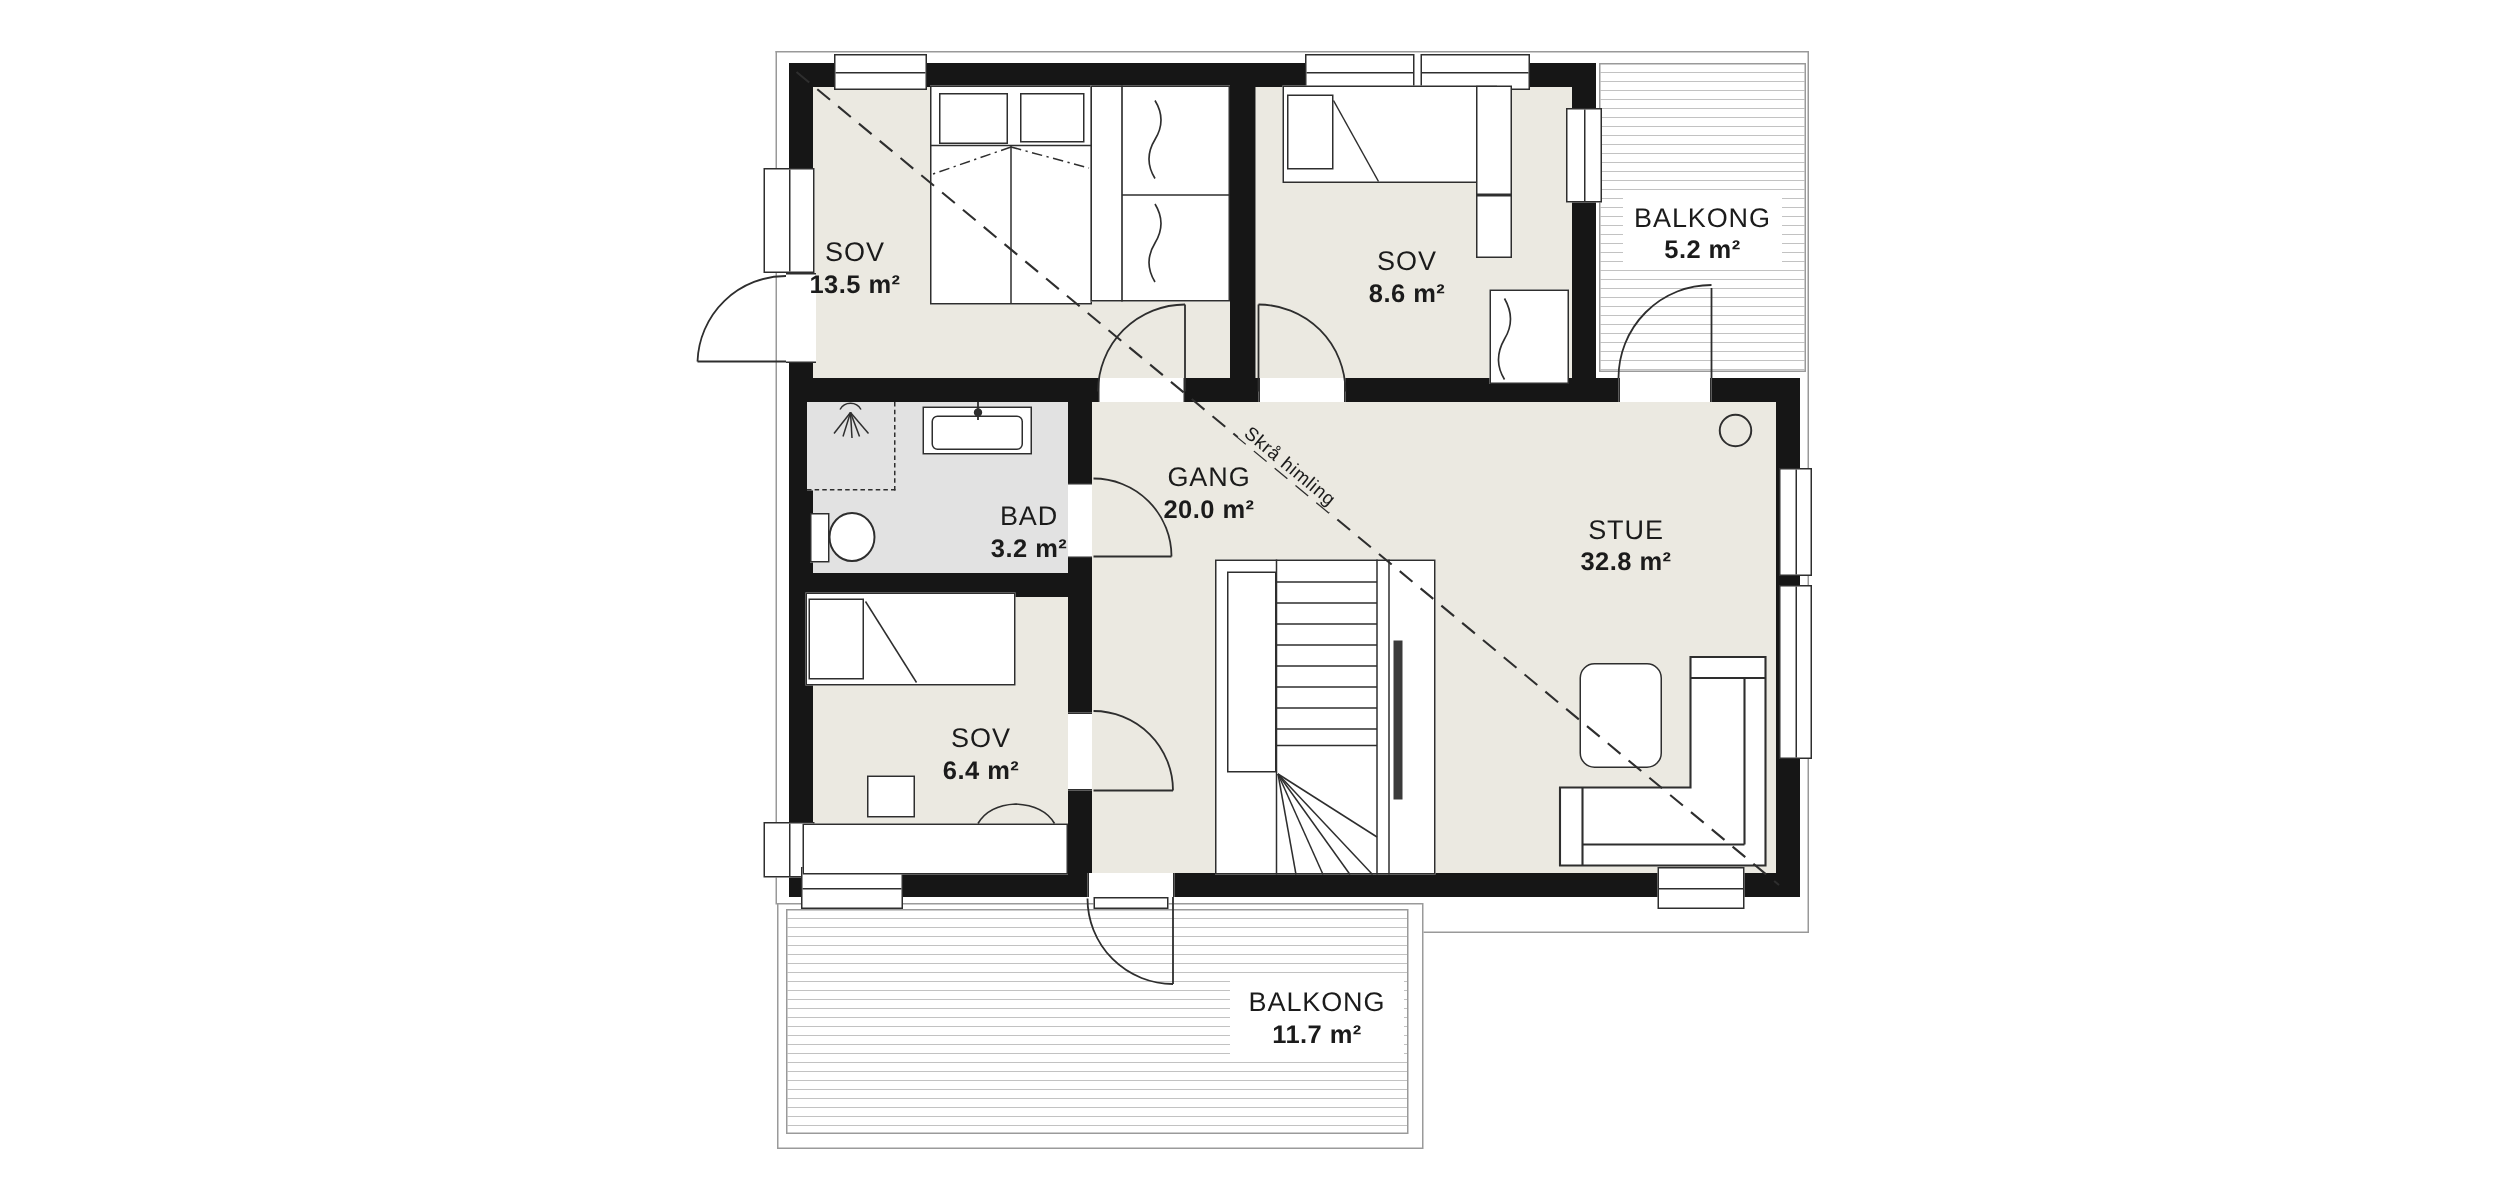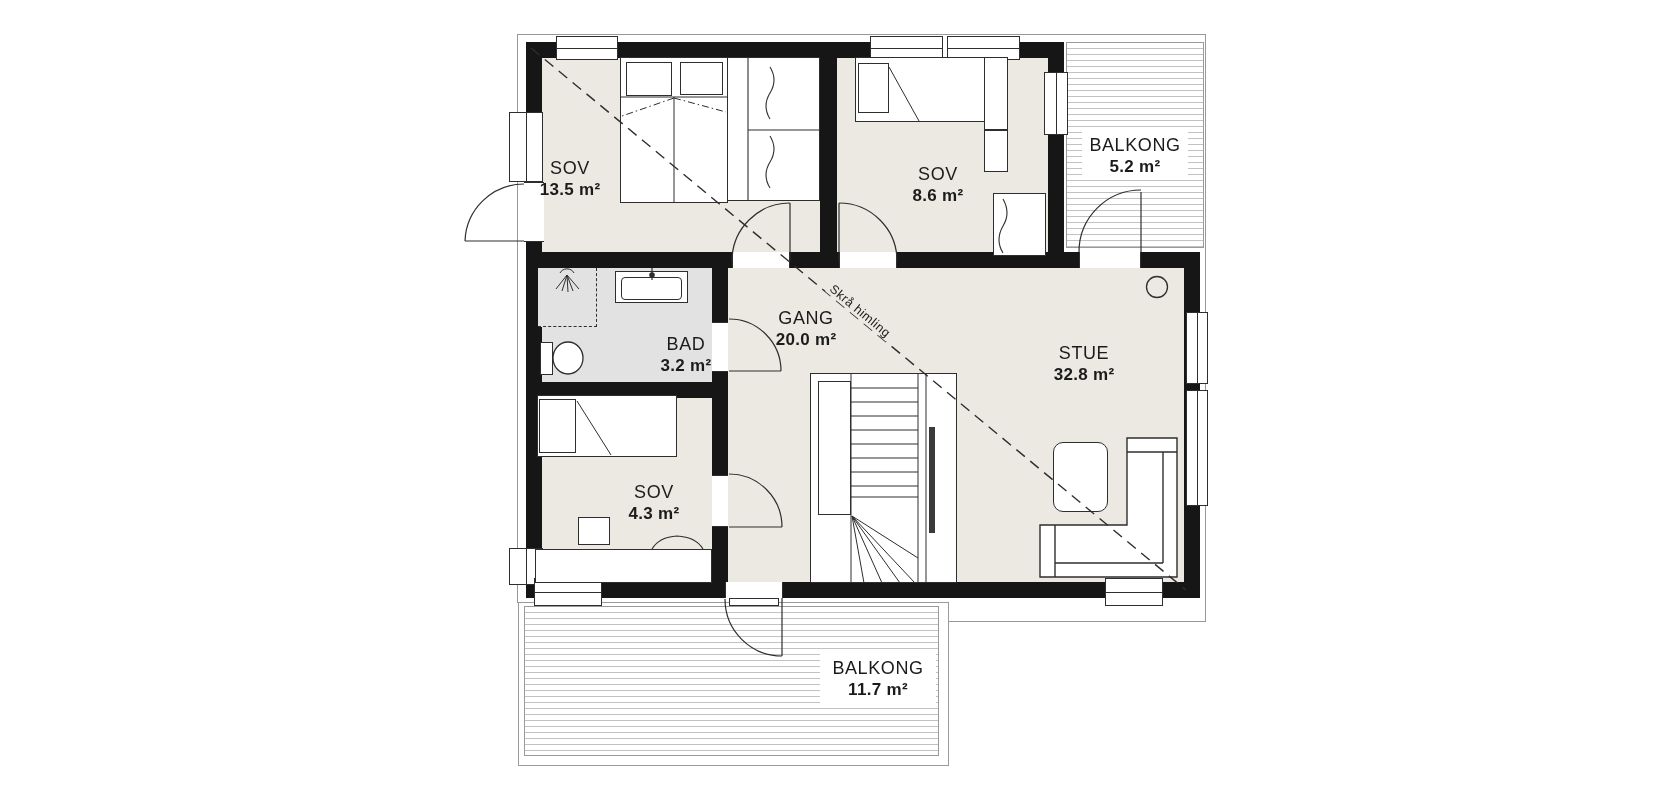--- a/index.html
+++ b/index.html
@@ -228,21 +228,21 @@
   <div class="lbl" style="left:806px;top:308px;">
     <span class="l1">GANG</span>
     <span class="l2">20.0 m²</span>
   </div>
   <div class="lbl" style="left:1084px;top:343px;">
     <span class="l1">STUE</span>
     <span class="l2">32.8 m²</span>
   </div>
   <div class="lbl" style="left:654px;top:482px;">
     <span class="l1">SOV</span>
-    <span class="l2">4.3 m²</span>
+    <span class="l2">6.4 m²</span>
   </div>
   <div class="lbl" style="left:878px;top:658px;">
     <span class="l1">BALKONG</span>
     <span class="l2">11.7 m²</span>
   </div>
 
   <div class="skra" style="left:860px;top:311px;">Skrå himling</div>
 
 </div>
 

